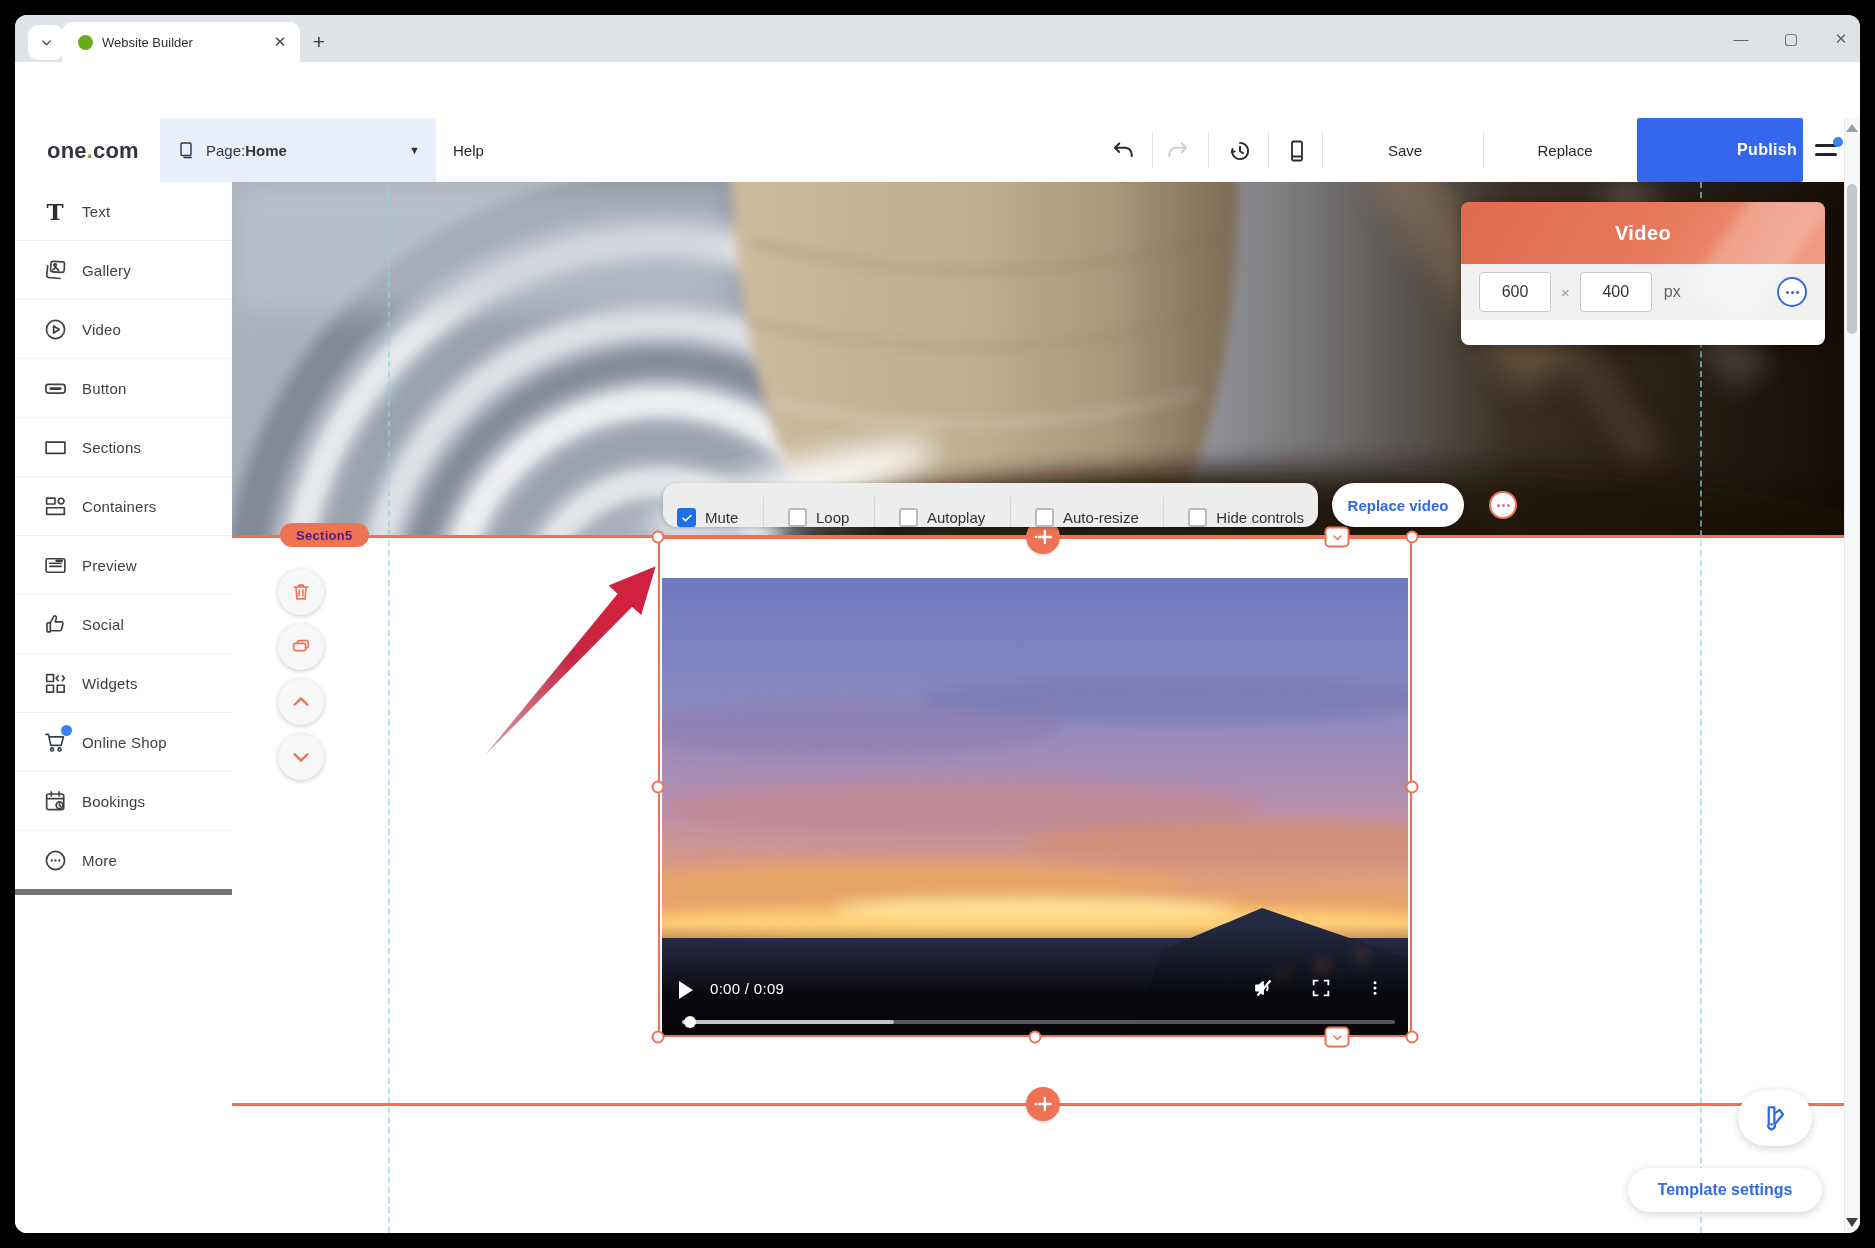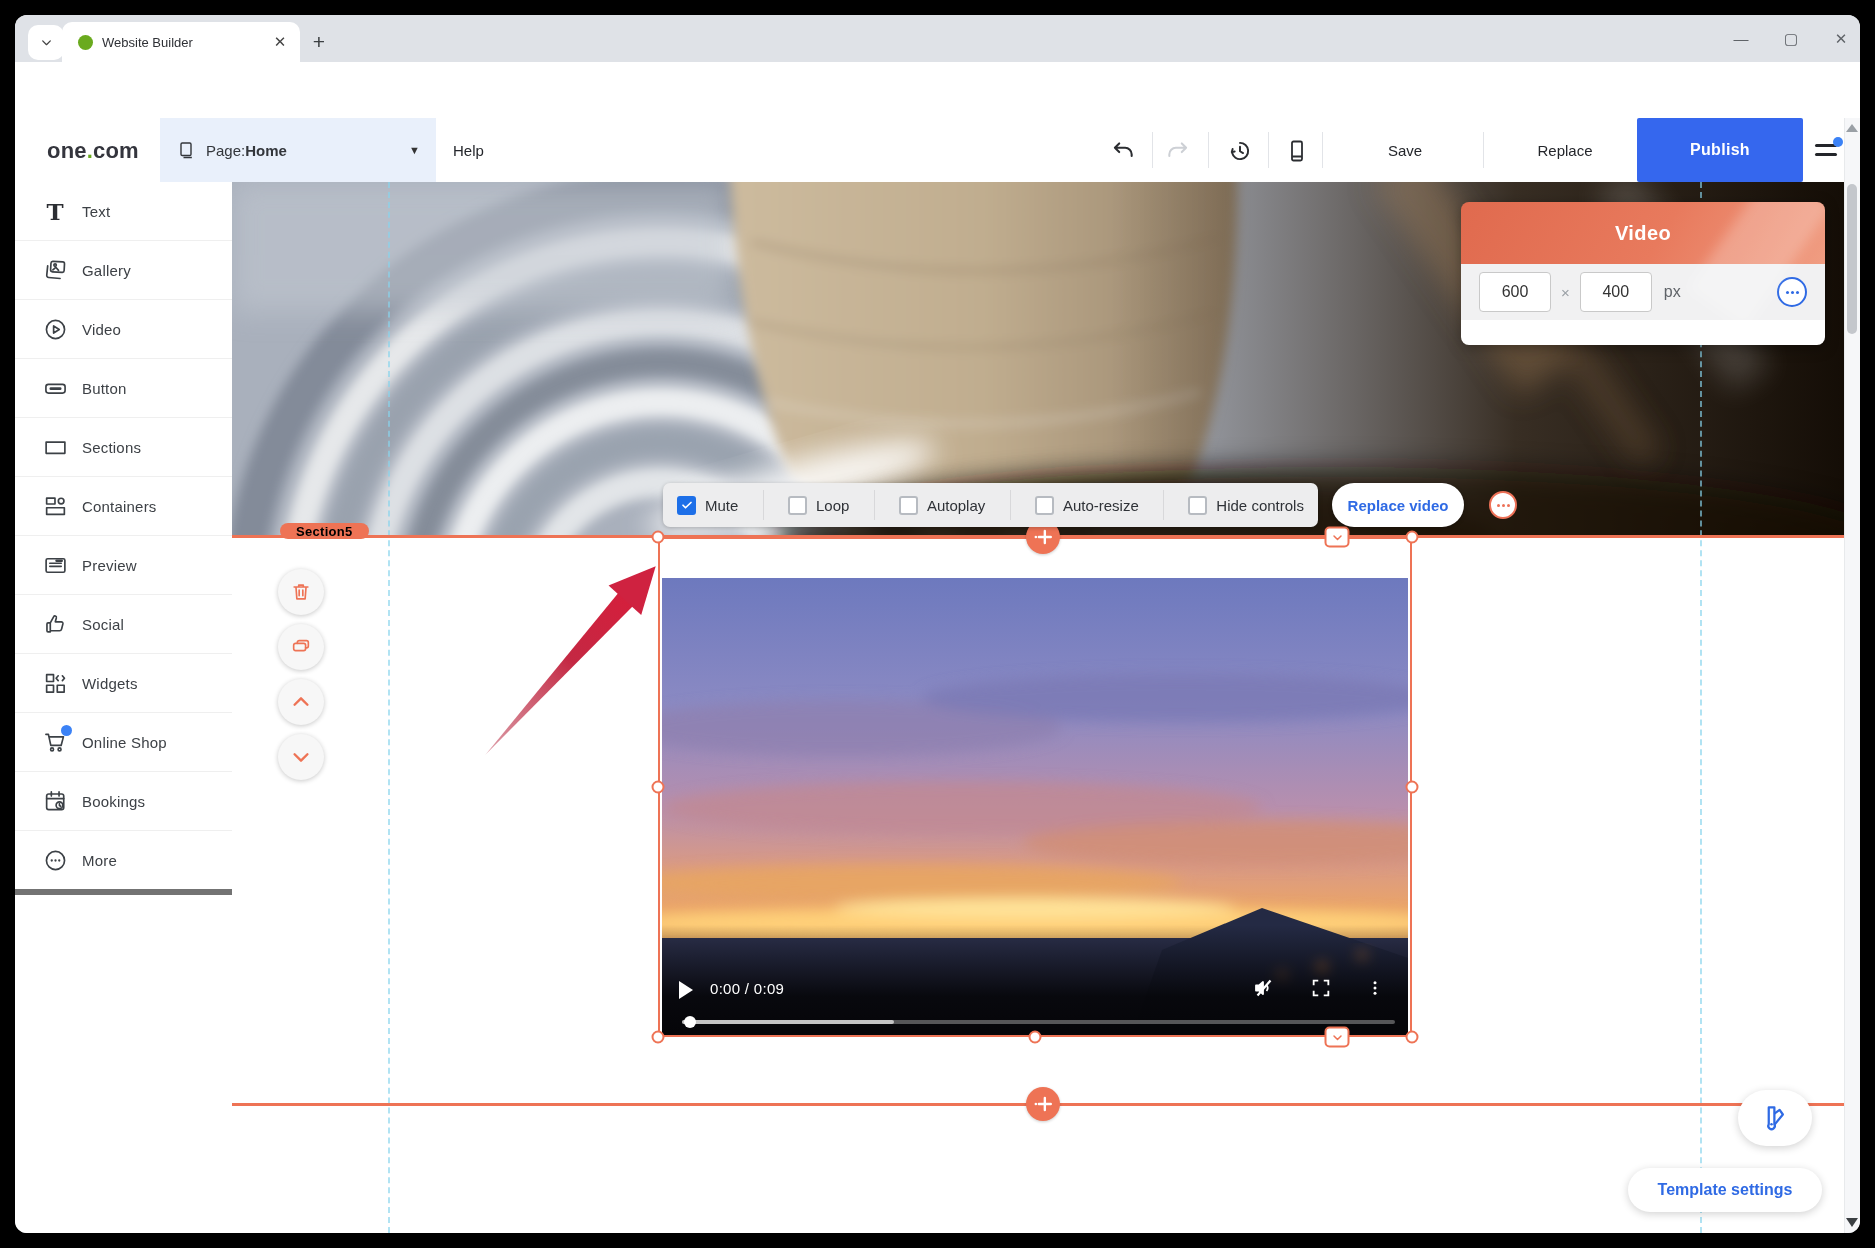--- a/index.html
+++ b/index.html
@@ -35,52 +35,52 @@
   .pagesel{position:absolute;left:145px;top:0;width:276px;height:64px;background:#e9f0fb;display:flex;align-items:center;
            padding:0 16px;box-sizing:border-box;font-size:15px;color:#33363b;}
   .pagesel .pval{font-weight:700;}
   .pagesel .caret{margin-left:auto;color:#333;font-size:11px;}
   .helpbtn{position:absolute;left:438px;top:0;height:64px;display:flex;align-items:center;font-size:15px;color:#24262b;font-weight:500;}
   .hic{position:absolute;top:18px;width:30px;height:30px;display:flex;align-items:center;justify-content:center;}
   .hsep{position:absolute;top:14px;width:1px;height:36px;background:#e2e4e8;}
   .hdrbtn{position:absolute;top:0;height:64px;display:flex;align-items:center;justify-content:center;
           font-size:15px;color:#24262b;font-weight:500;}
   .publish{position:absolute;left:1622px;top:0;width:166px;height:64px;background:#3567ee;color:#fff;border:none;
-           font-size:16px;font-weight:700;border-radius:2px;font-family:inherit;letter-spacing:.3px;}
+           font-size:16px;font-weight:700;border-radius:2px;font-family:inherit;letter-spacing:.3px;text-align:right;}
   .burger{position:absolute;left:1798px;top:22px;width:30px;height:22px;}
   .burger i{position:absolute;left:2px;height:3px;width:22px;background:#23252a;border-radius:2px;}
   .burger .dotb{position:absolute;right:0;top:-3px;width:10px;height:10px;border-radius:50%;background:#3b82f6;}
   
   .sidebar{position:absolute;left:0;top:167px;width:217px;height:1051px;background:#fff;border-right:1px solid #e8eaec;}
   .sb-item{position:relative;height:58px;border-bottom:1px solid #efefef;display:flex;align-items:center;cursor:pointer;}
   .sic{width:26px;height:26px;margin:0 14px 0 27px;position:relative;display:flex;align-items:center;justify-content:center;}
   .sic svg{stroke:#3c4146;fill:none;stroke-width:1.6;stroke-linecap:round;stroke-linejoin:round;}
   .sic .badge{position:absolute;right:-4px;top:-4px;width:11px;height:11px;border-radius:50%;background:#3b82f6;}
   .sb-label{font-size:15px;color:#3d4146;font-weight:500;letter-spacing:.2px;}
   .ticon{font-family:"DejaVu Serif","Liberation Serif",serif;font-weight:700;font-size:23px;color:#2c2e33;line-height:1;}
   
   .canvas{position:absolute;left:217px;top:167px;width:1614px;height:1051px;background:#fff;overflow:hidden;}
   .hero{position:absolute;left:0;top:0;width:1614px;height:355px;}
   .guide{position:absolute;top:0;bottom:0;border-left:2px dashed rgba(135,212,236,.65);}
-  .optbar{position:absolute;left:431px;top:301px;width:655px;height:44px;background:#ededee;border-radius:7px;
-          box-shadow:0 1px 4px rgba(0,0,0,.25);display:flex;align-items:center;justify-content:space-between;
+  .optbar{position:absolute;left:431px;top:301px;width:655px;height:44px;background:#ededee;border-radius:14px;
+          box-shadow:0 1px 4px rgba(0,0,0,.25);display:flex;align-items:flex-end;justify-content:space-between;
           padding:0 14px;box-sizing:border-box;z-index:6;}
   .opt{display:flex;align-items:center;gap:9px;font-size:15px;color:#2f3237;}
   .cb{width:19px;height:19px;border:2px solid #b7bbc1;border-radius:3px;background:#fff;box-sizing:border-box;
       display:flex;align-items:center;justify-content:center;}
   .cb.checked{background:#1d6fe8;border-color:#1d6fe8;}
   .osep{width:1px;height:30px;background:#d8d8da;}
   .replace{position:absolute;left:1100px;top:301px;width:132px;height:44px;background:#fff;border:none;border-radius:22px;
            color:#2f6ae4;font-size:15px;font-weight:600;font-family:inherit;box-shadow:0 1px 4px rgba(0,0,0,.3);z-index:6;}
   .cellip{position:absolute;left:1257px;top:309px;width:28px;height:28px;border-radius:50%;background:#fff;
           border:2px solid #ed7157;box-sizing:border-box;display:flex;align-items:center;justify-content:center;gap:2px;z-index:6;}
   .cellip b,.bellip b{width:3px;height:3px;border-radius:50%;background:#ed7157;display:block;}
   .sdivider{position:absolute;left:0;width:1614px;height:3px;background:#ee7355;z-index:4;}
-  .secpill{position:absolute;left:48px;top:-12px;height:16px;padding:0 16px;background:#ee7355;border-radius:13px;
-           color:#000000;font-size:13px;font-weight:700;display:flex;align-items:center;letter-spacing:.3px;}
+  .secpill{position:absolute;left:48px;top:-12px;height:24px;padding:0 16px;background:#ee7355;border-radius:13px;
+           color:#4c1d95;font-size:13px;font-weight:700;display:flex;align-items:center;letter-spacing:.3px;}
   .plusbtn{position:absolute;width:34px;height:34px;border-radius:50%;background:#ee7355;transform:translate(-50%,-50%);
            display:flex;align-items:center;justify-content:center;z-index:5;box-shadow:0 1px 3px rgba(0,0,0,.2);}
   .chevbox{position:absolute;width:25px;height:21px;background:#fff;border:2px solid #ee7355;border-radius:5px;
            transform:translate(-50%,-50%);display:flex;align-items:center;justify-content:center;z-index:5;box-sizing:border-box;}
   .actioncol .abtn{position:absolute;left:46px;width:46px;height:46px;border-radius:50%;background:#f7f7f7;
            box-shadow:0 1px 5px rgba(0,0,0,.22);display:flex;align-items:center;justify-content:center;z-index:5;}
   .abtn svg{stroke:#ee7355;fill:none;stroke-width:1.8;stroke-linecap:round;stroke-linejoin:round;}
   .selrect{position:absolute;left:426px;top:355px;width:754px;height:500px;border:2px solid #ee7355;box-sizing:border-box;z-index:3;}
   .hdl{position:absolute;width:13px;height:13px;border-radius:50%;background:#fff;border:2px solid #ee7355;
        box-sizing:border-box;transform:translate(-50%,-50%);z-index:6;}

